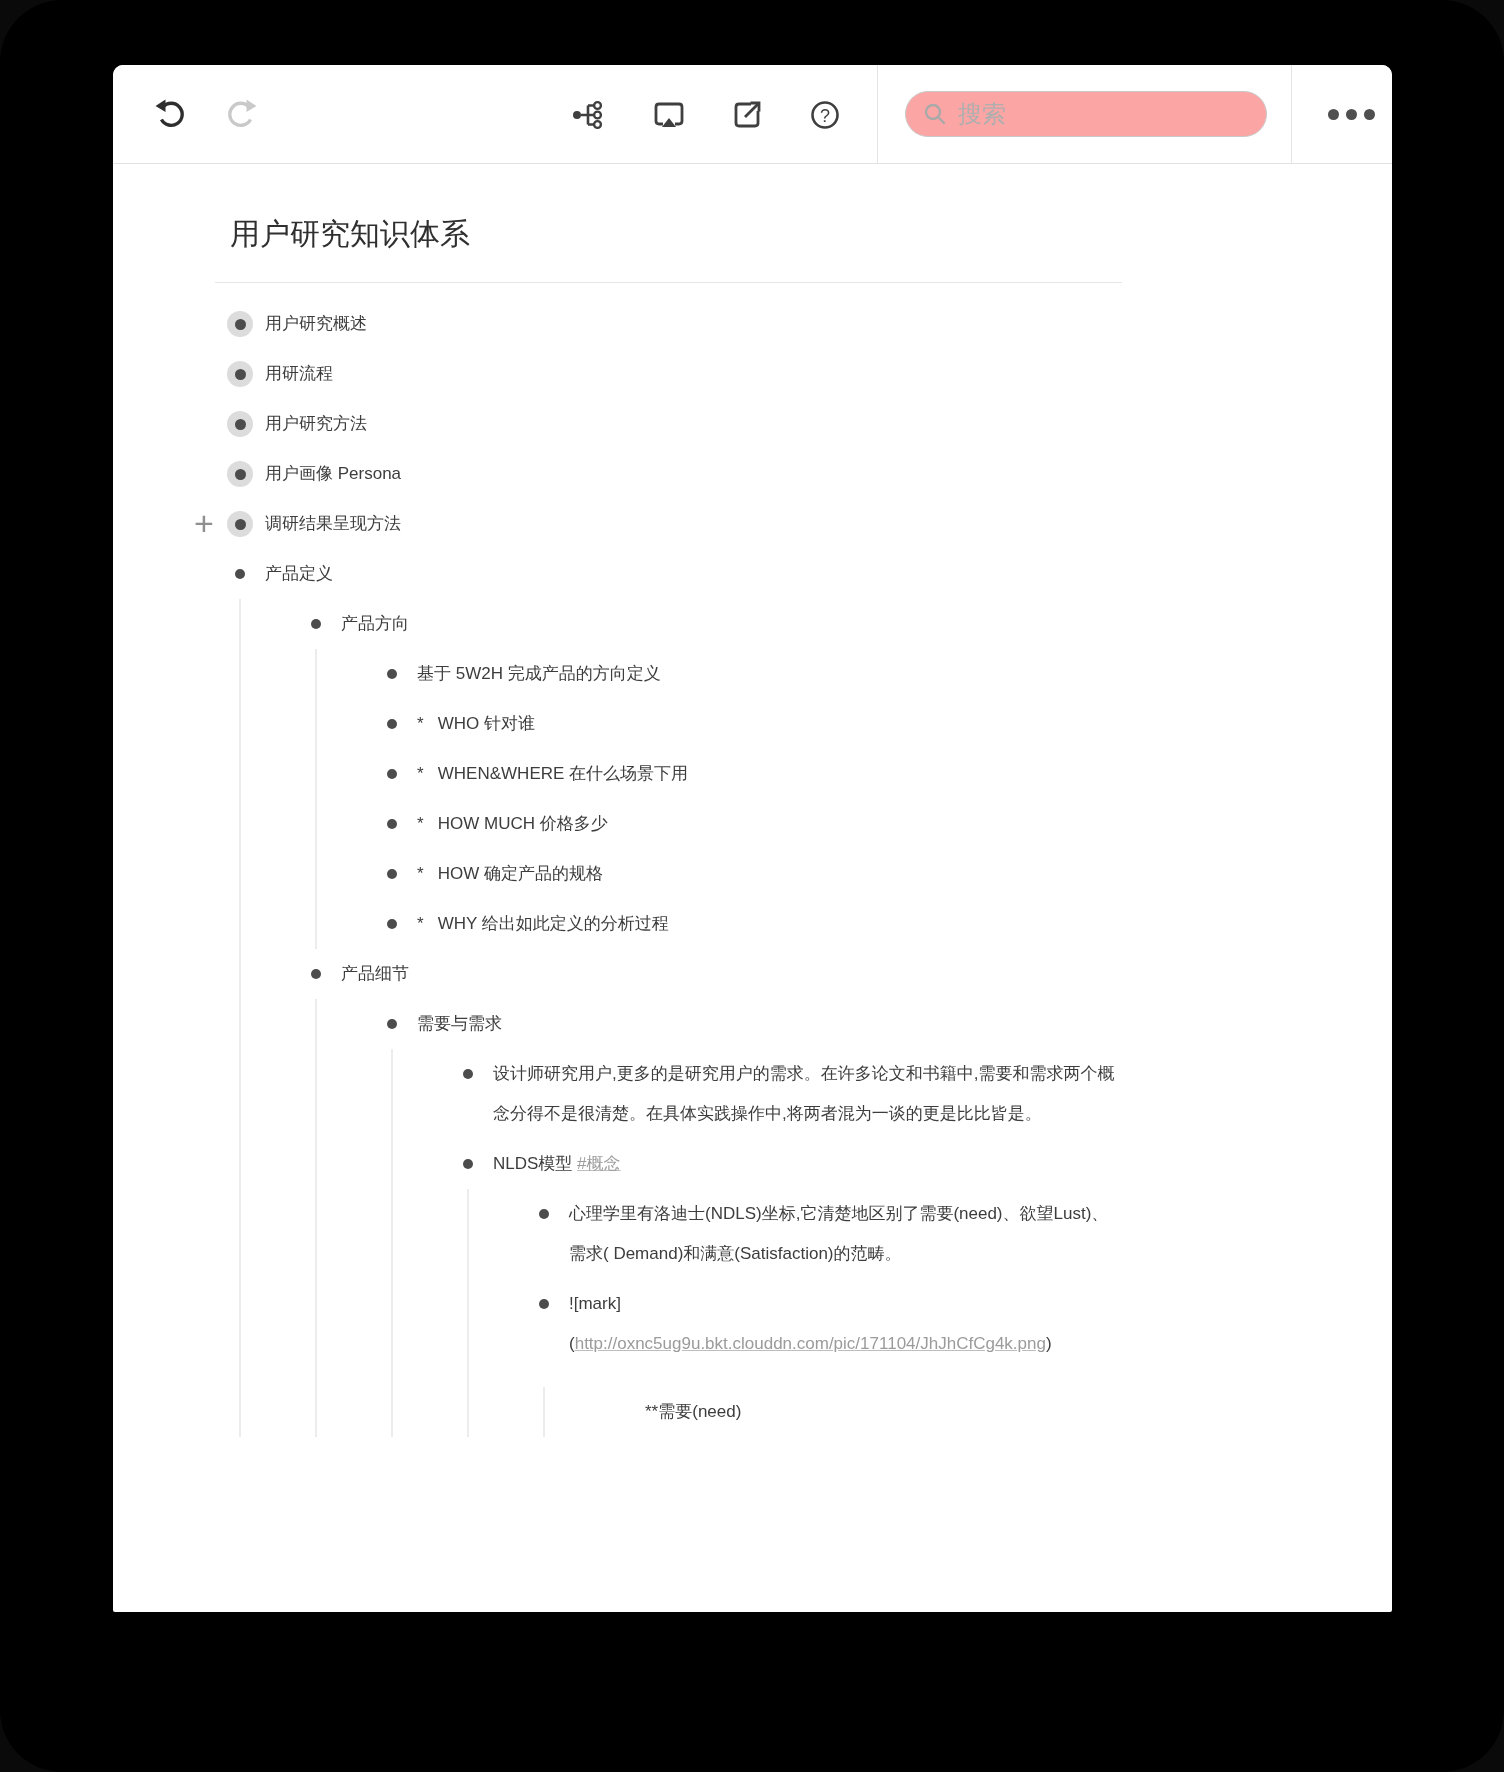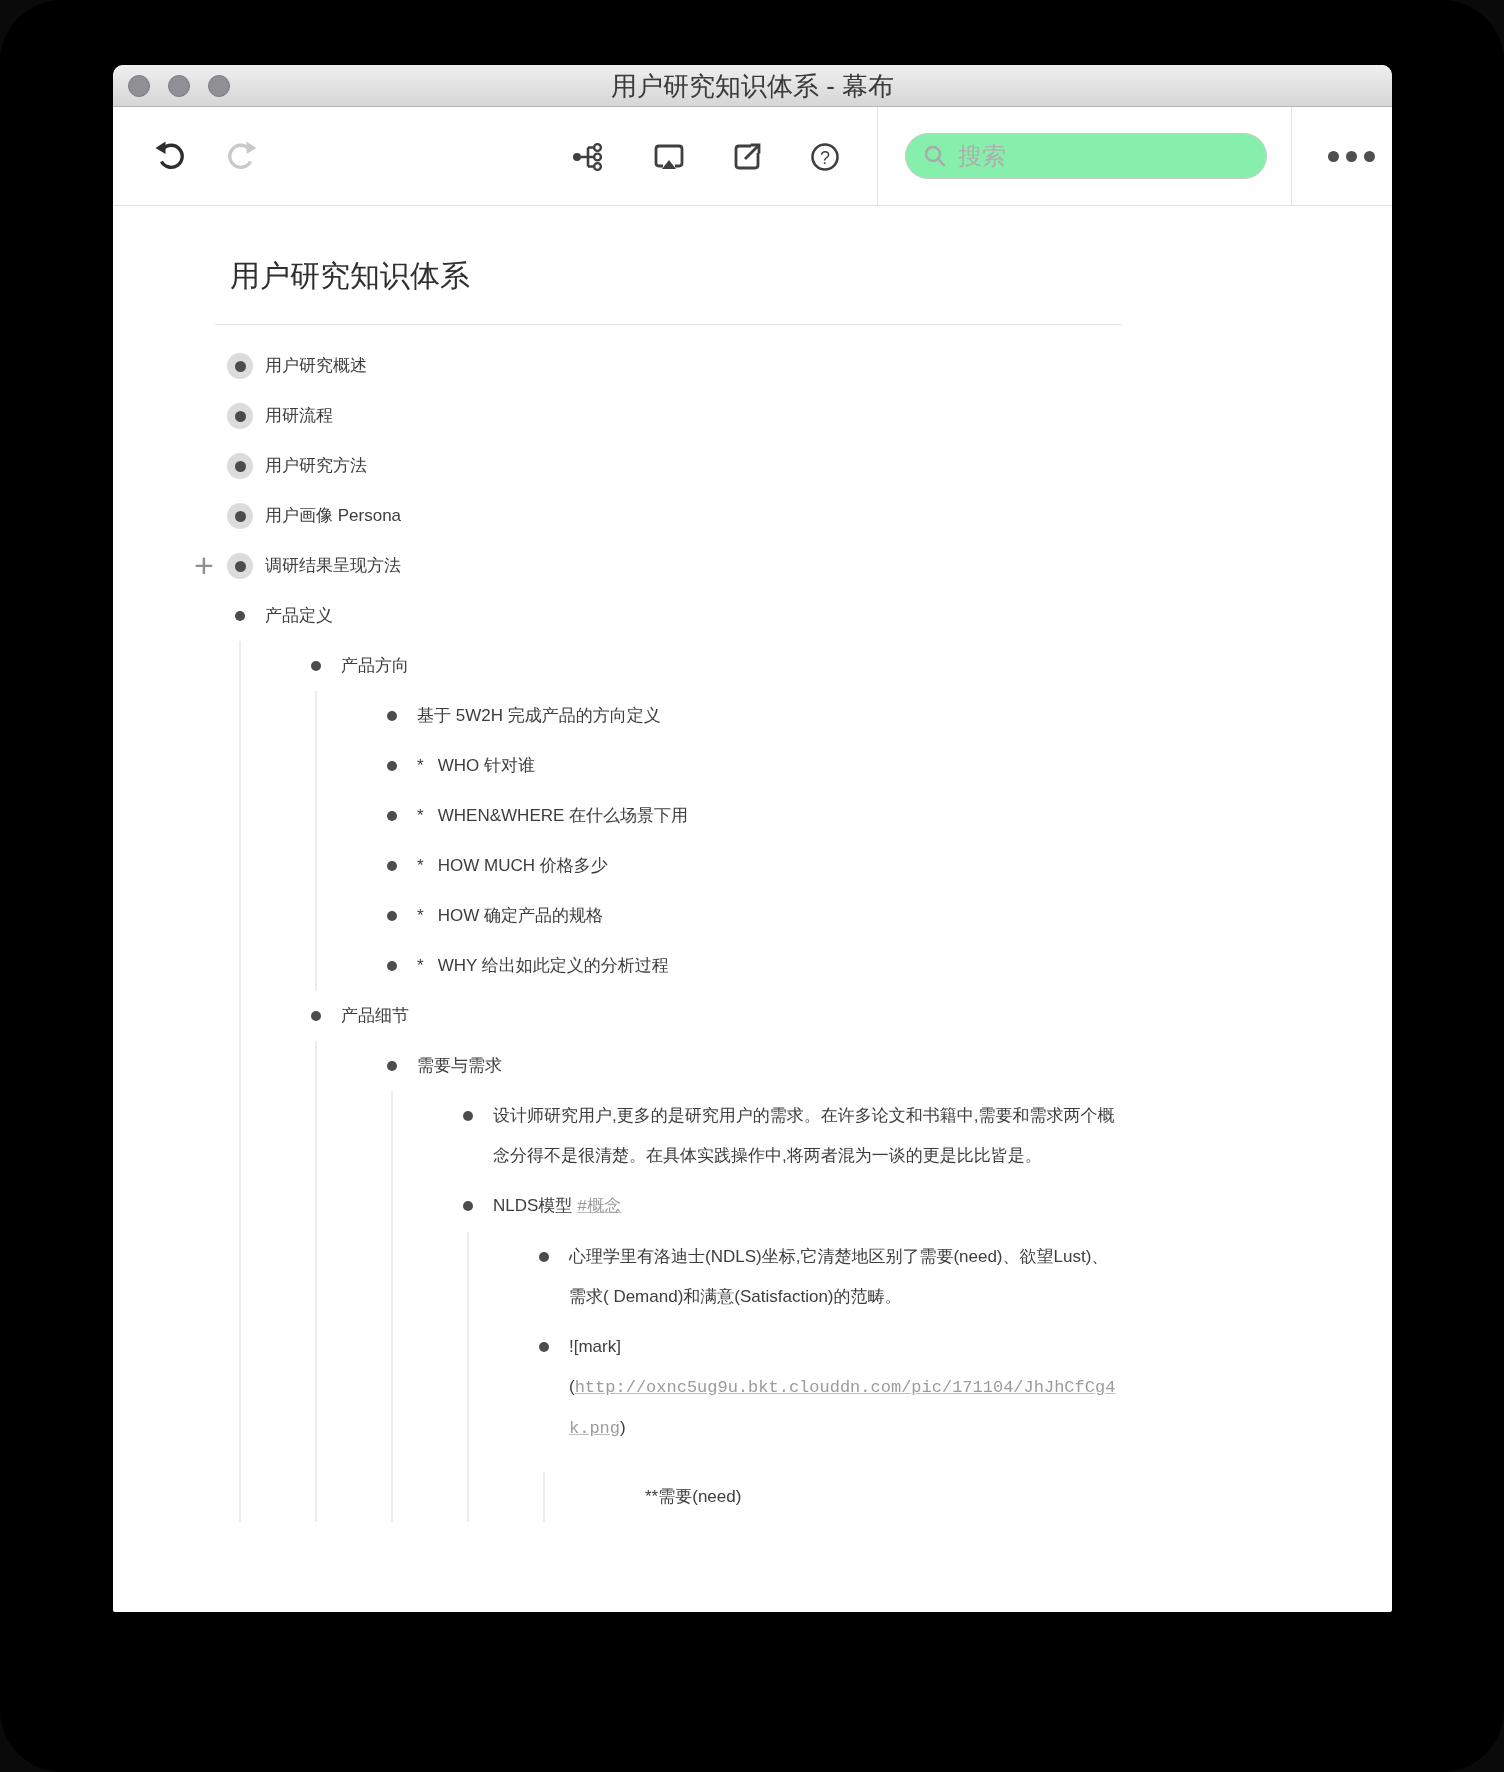--- a/index.html
+++ b/index.html
@@ -21,21 +21,21 @@
   .wintitle { position:absolute; left:0; right:0; top:0; height:42px; line-height:42px;
               text-align:center; font-size:26px; color:#3a3a3a; }
 
   
   .toolbar { position:relative; height:99px; background:#fff; border-bottom:1px solid #e2e2e2; }
   .icon-btn { position:absolute; width:44px; height:44px; top:28px; display:flex;
               align-items:center; justify-content:center; cursor:pointer; }
   .vdiv { position:absolute; top:0; bottom:0; width:1px; background:#e4e4e4; }
   .searchbox { position:absolute; left:792px; top:26px; width:362px; height:46px;
                border:1px solid #c9c9c9; border-radius:23px; display:flex; align-items:center;
-               padding:0 16px; background:#86efac; }
+               padding:0 16px; background:#fca5a5; }
   .searchbox input { border:none; outline:none; font-size:24px; color:#444; width:100%;
                      margin-left:10px; font-family:inherit; background:transparent; }
   .searchbox input::placeholder { color:#aeaeae; }
   .dots { position:absolute; left:1206px; top:0; height:99px; width:64px; display:flex;
           align-items:center; justify-content:center; gap:7px; cursor:pointer; }
   .dots i { width:11px; height:11px; border-radius:50%; background:#4f4f4f; }
 
   
   .content { position:relative; height:1406px; overflow:hidden; }
   .doc-header { margin:0 270px 0 102px; padding:46px 0 24px 15px; border-bottom:1px solid #e6e6e6; }
@@ -44,44 +44,36 @@
   .outline { padding:16px 267px 0 114px; }
   .node { position:relative; }
   .row { position:relative; display:flex; align-items:flex-start; cursor:text; }
   .bullet-box { width:26px; flex:0 0 26px; display:flex; justify-content:center; }
   .dot  { width:10px; height:10px; border-radius:50%; background:#4c4c4c; margin-top:20px; }
   .halo { width:26px; height:26px; border-radius:50%; background:#dcdcdc;
           display:flex; align-items:center; justify-content:center; margin-top:12px; }
   .halo .dot { margin-top:0; width:11px; height:11px; }
   .text { padding:5px 0 5px 12px; font-size:17px; line-height:40px; color:#3d3d3d;
           white-space:pre-wrap; overflow-wrap:anywhere; flex:1 1 auto; }
-  .text a { color:#9b9b9b; text-decoration:underline; text-decoration-color:#bdbdbd; cursor:pointer;font-family:Liberation Mono, monospace; }
+  .text a { color:#9b9b9b; text-decoration:underline; text-decoration-color:#bdbdbd; cursor:pointer; }
   .children { margin-left:12px; padding-left:62px; border-left:2px solid #ececec; }
   .plusmark { position:absolute; left:-38px; top:9px; width:30px; height:30px; color:#8f8f8f;
               font-size:34px; line-height:30px; text-align:center; font-weight:300; cursor:pointer; }
   .node.clipped-node { margin-top:18px; }
 
   svg { display:block; }
 </style>
 </head>
 <body>
 
 <div class="canvas">
   <div class="frame"></div>
 
   <div class="window">
 
-    <div class="titlebar">
-      <div class="traffic">
-        <span class="light"></span>
-        <span class="light"></span>
-        <span class="light"></span>
-      </div>
-      <div class="wintitle">用户研究知识体系 - 幕布</div>
-    </div>
 
     <div class="toolbar">
 
       <div class="icon-btn" style="left:36px">
         <span>
           <svg width="36" height="36" viewBox="0 0 36 36">
             <path d="M10 10 A 11 11 0 1 1 8.5 22.5" fill="none" stroke="#2e2e2e" stroke-width="3.4" stroke-linecap="butt"></path>
             <polygon points="12.5,2.5 12.5,15 2.5,9" fill="#2e2e2e"></polygon>
           </svg>
         </span>

